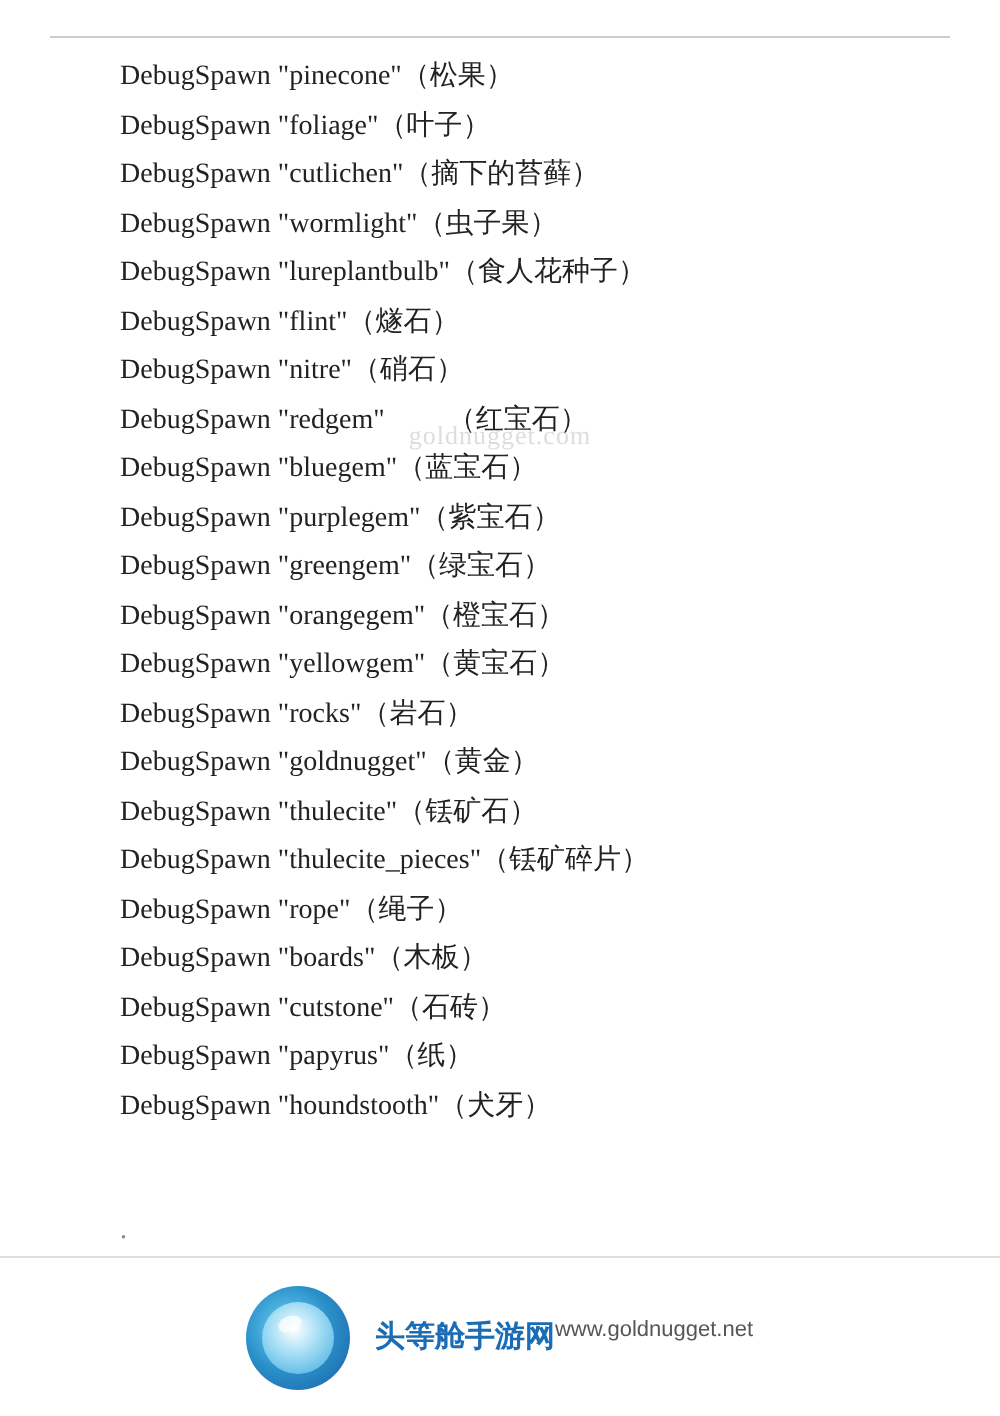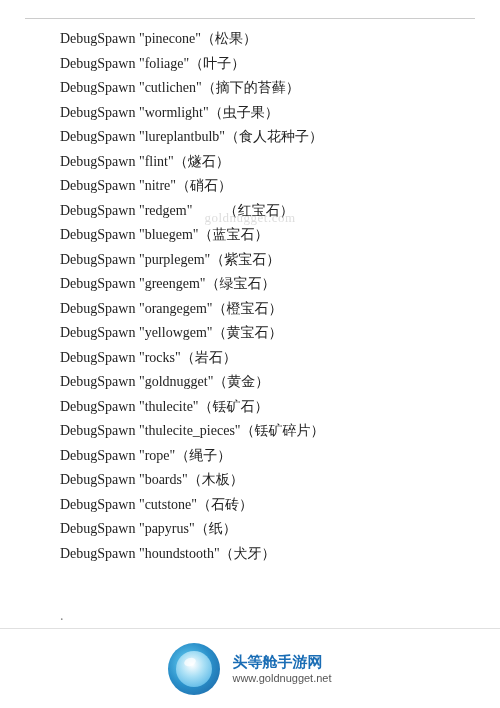--- a/index.html
+++ b/index.html
@@ -88,21 +88,21 @@
       left: 8px;
       width: 12px;
       height: 8px;
       background: rgba(255,255,255,0.7);
       border-radius: 50%;
       transform: rotate(-20deg);
     }
 
     .site-info {
       display: flex;
-      flex-direction: column;
+      flex-direction: row;
       justify-content: center;
     }
 
     .site-name {
       font-size: 15px;
       font-weight: bold;
       color: #1a6db5;
       font-family: "Microsoft YaHei", sans-serif;
     }
 

